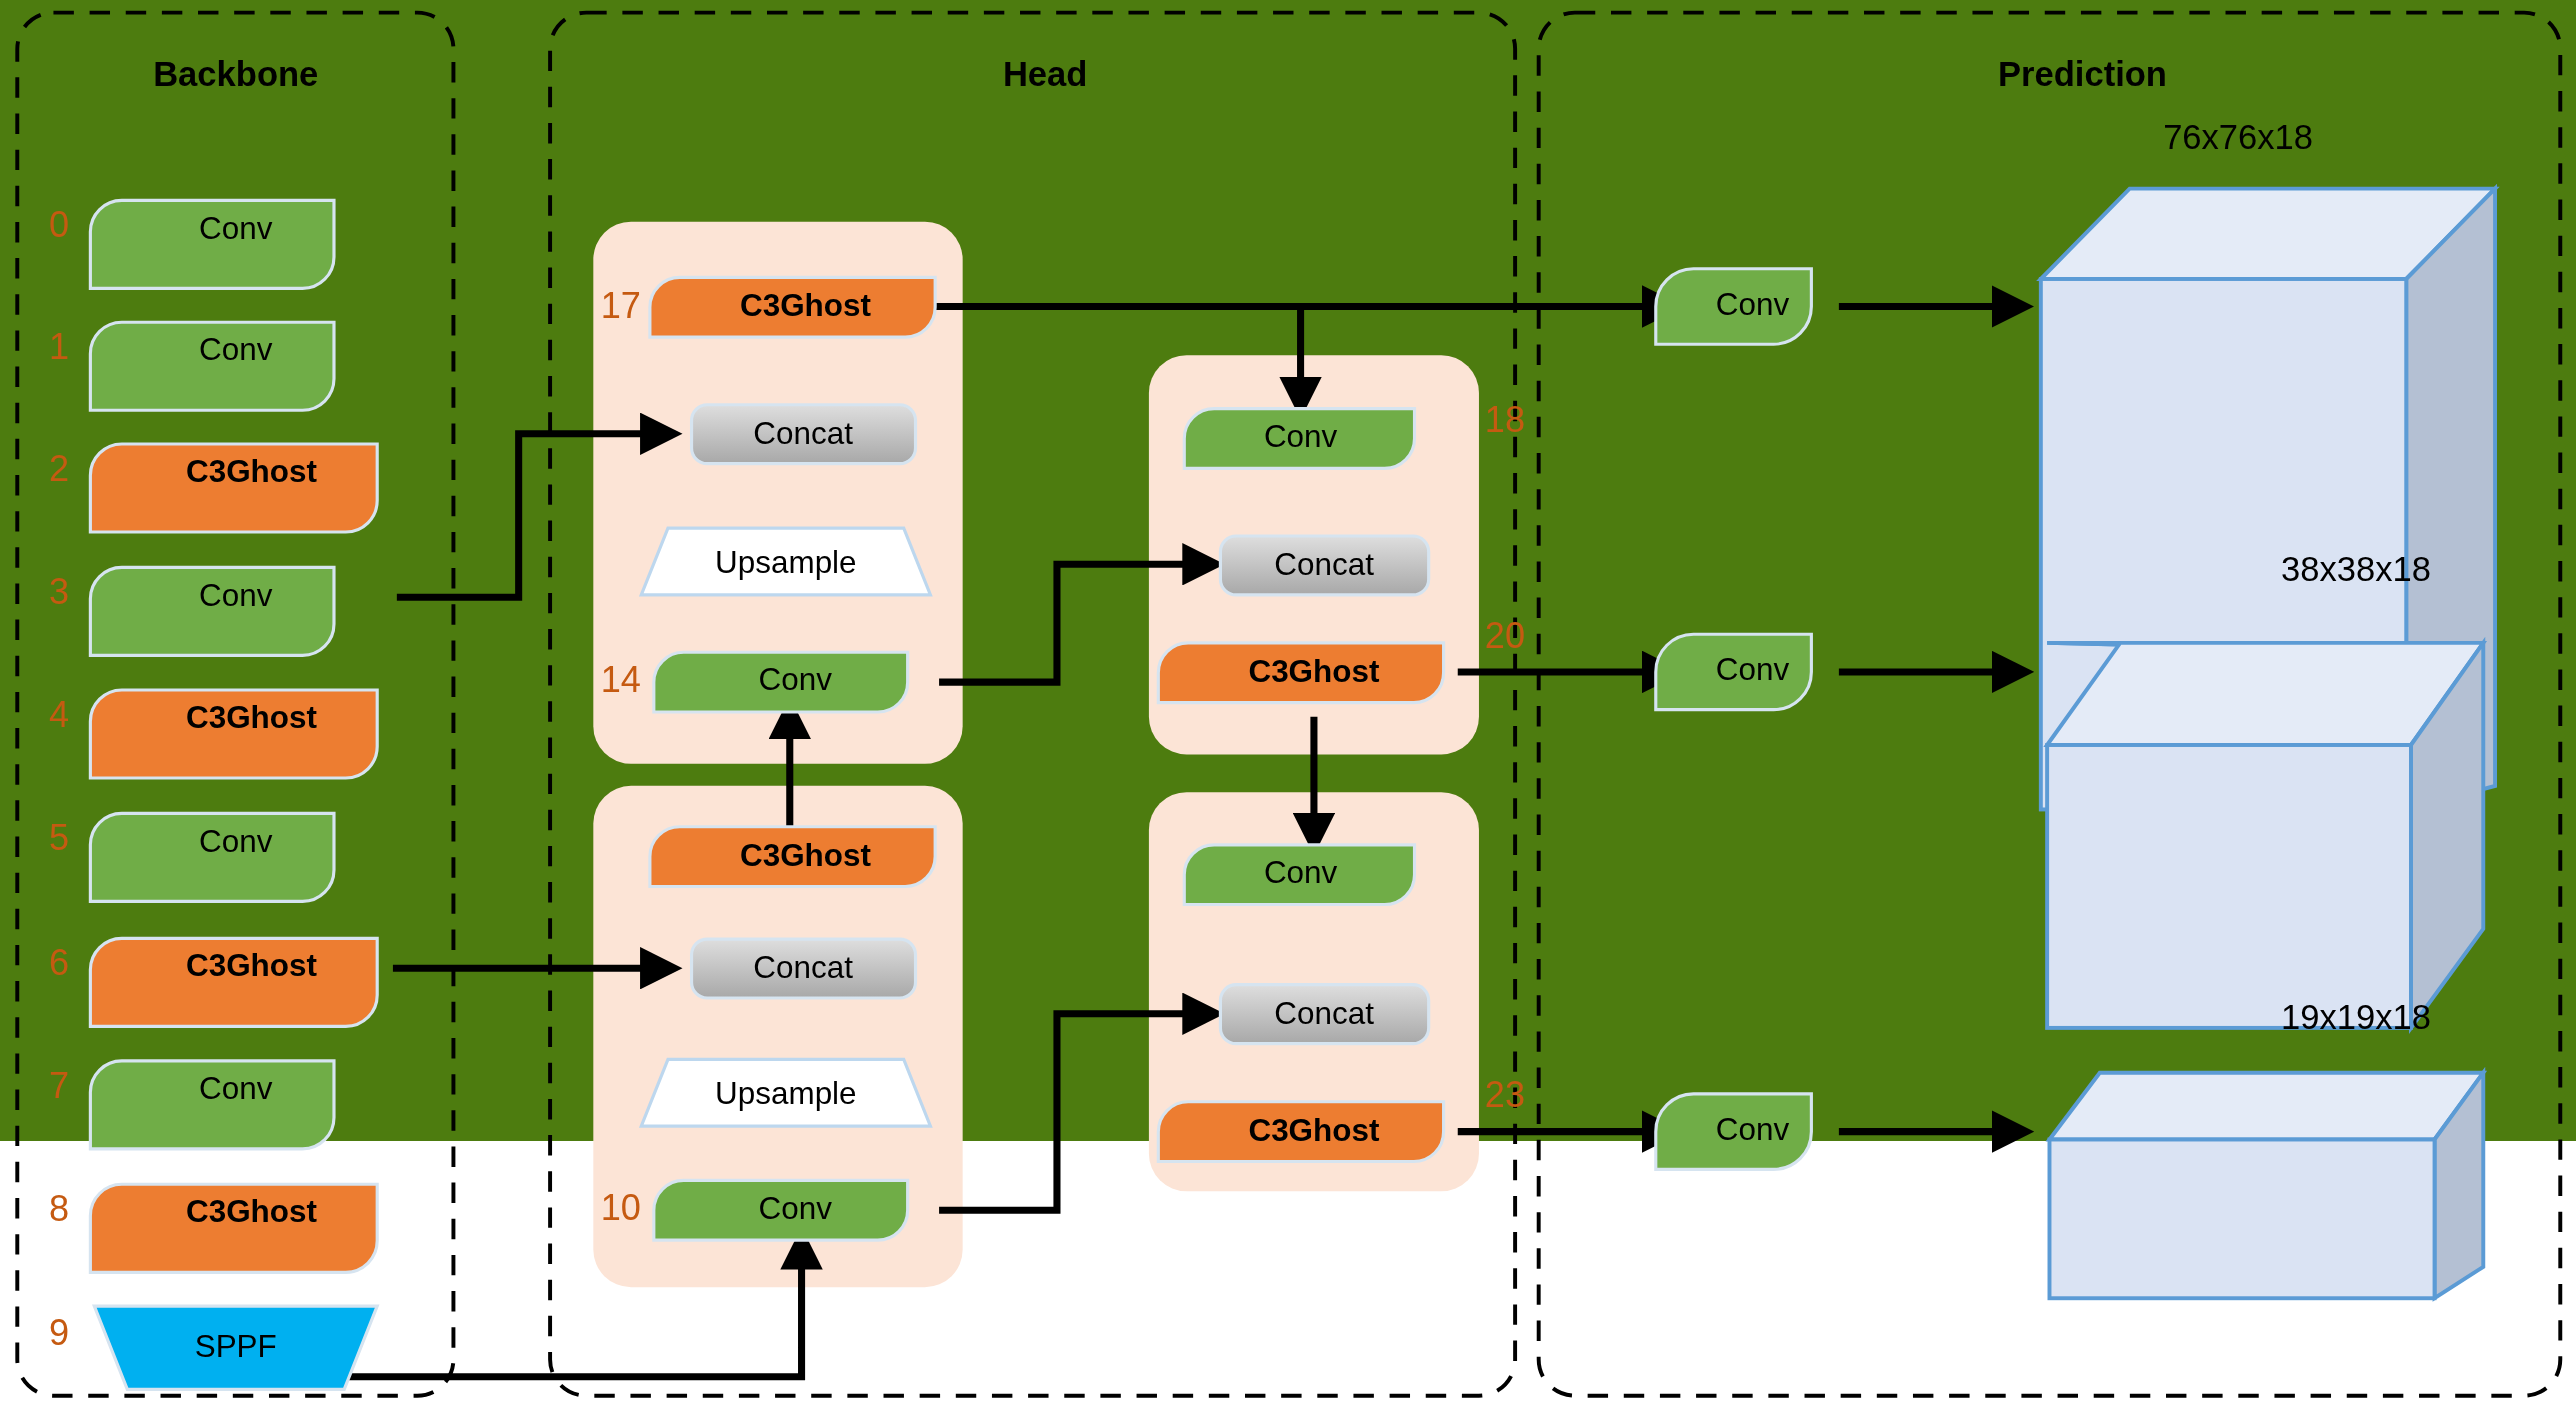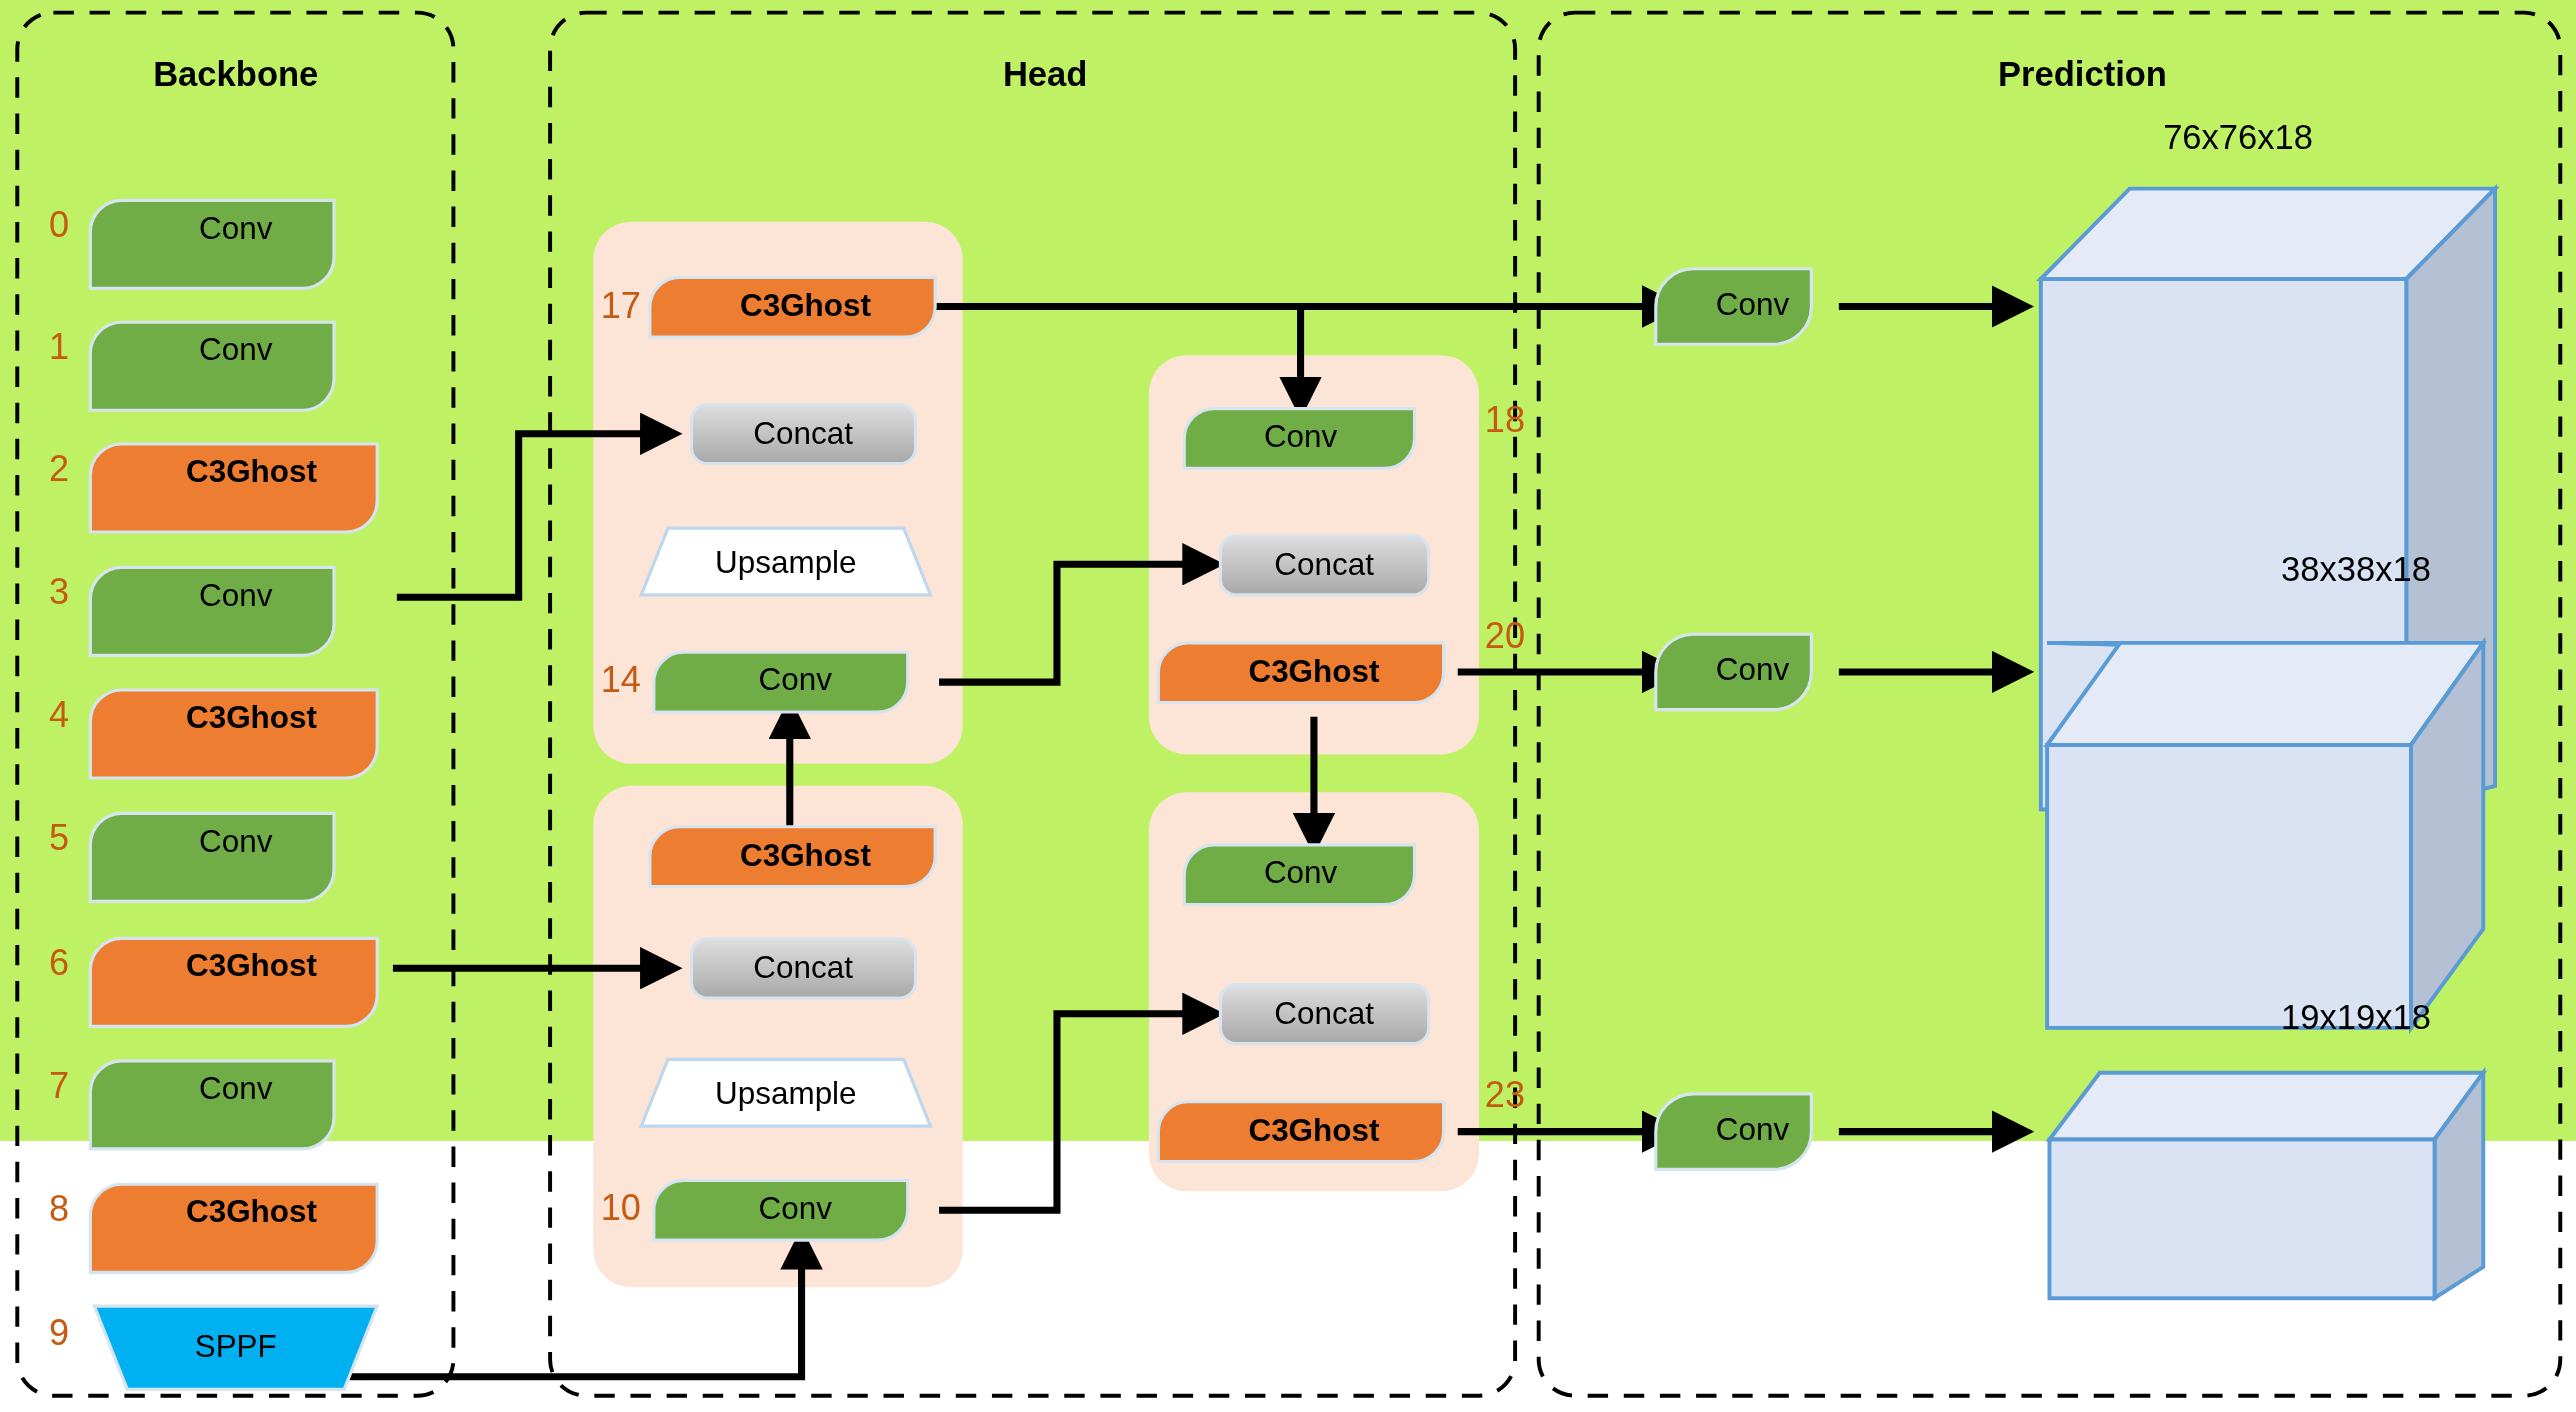--- a/index.html
+++ b/index.html
@@ -1,21 +1,21 @@
 <!DOCTYPE html>
 <html style="font-size:12.6px"><head>
 <meta charset="utf-8">
 <style>
   html,body{margin:0;padding:0;background:#ffffff;}
   body{
     width:2576px;height:1413px;
     font-family:"Liberation Sans", sans-serif;
     overflow:hidden;
   }
-  #stage{position:relative;width:2576px;height:1141px;background:#bef264;}
+  #stage{position:relative;width:2576px;height:1141px;background:#4d7c0f;}
   svg#canvas{position:absolute;left:0;top:0;width:2576px;height:1413px;}
   .panel-title{
     font-weight:bold;font-size:44px;fill:#000000;
     font-family:"Liberation Sans", sans-serif;
     text-anchor:middle;dominant-baseline:middle;
   }
   .idx{
     font-size:46px;fill:#C55A11;
     font-family:"Liberation Sans", sans-serif;
     text-anchor:middle;dominant-baseline:middle;

